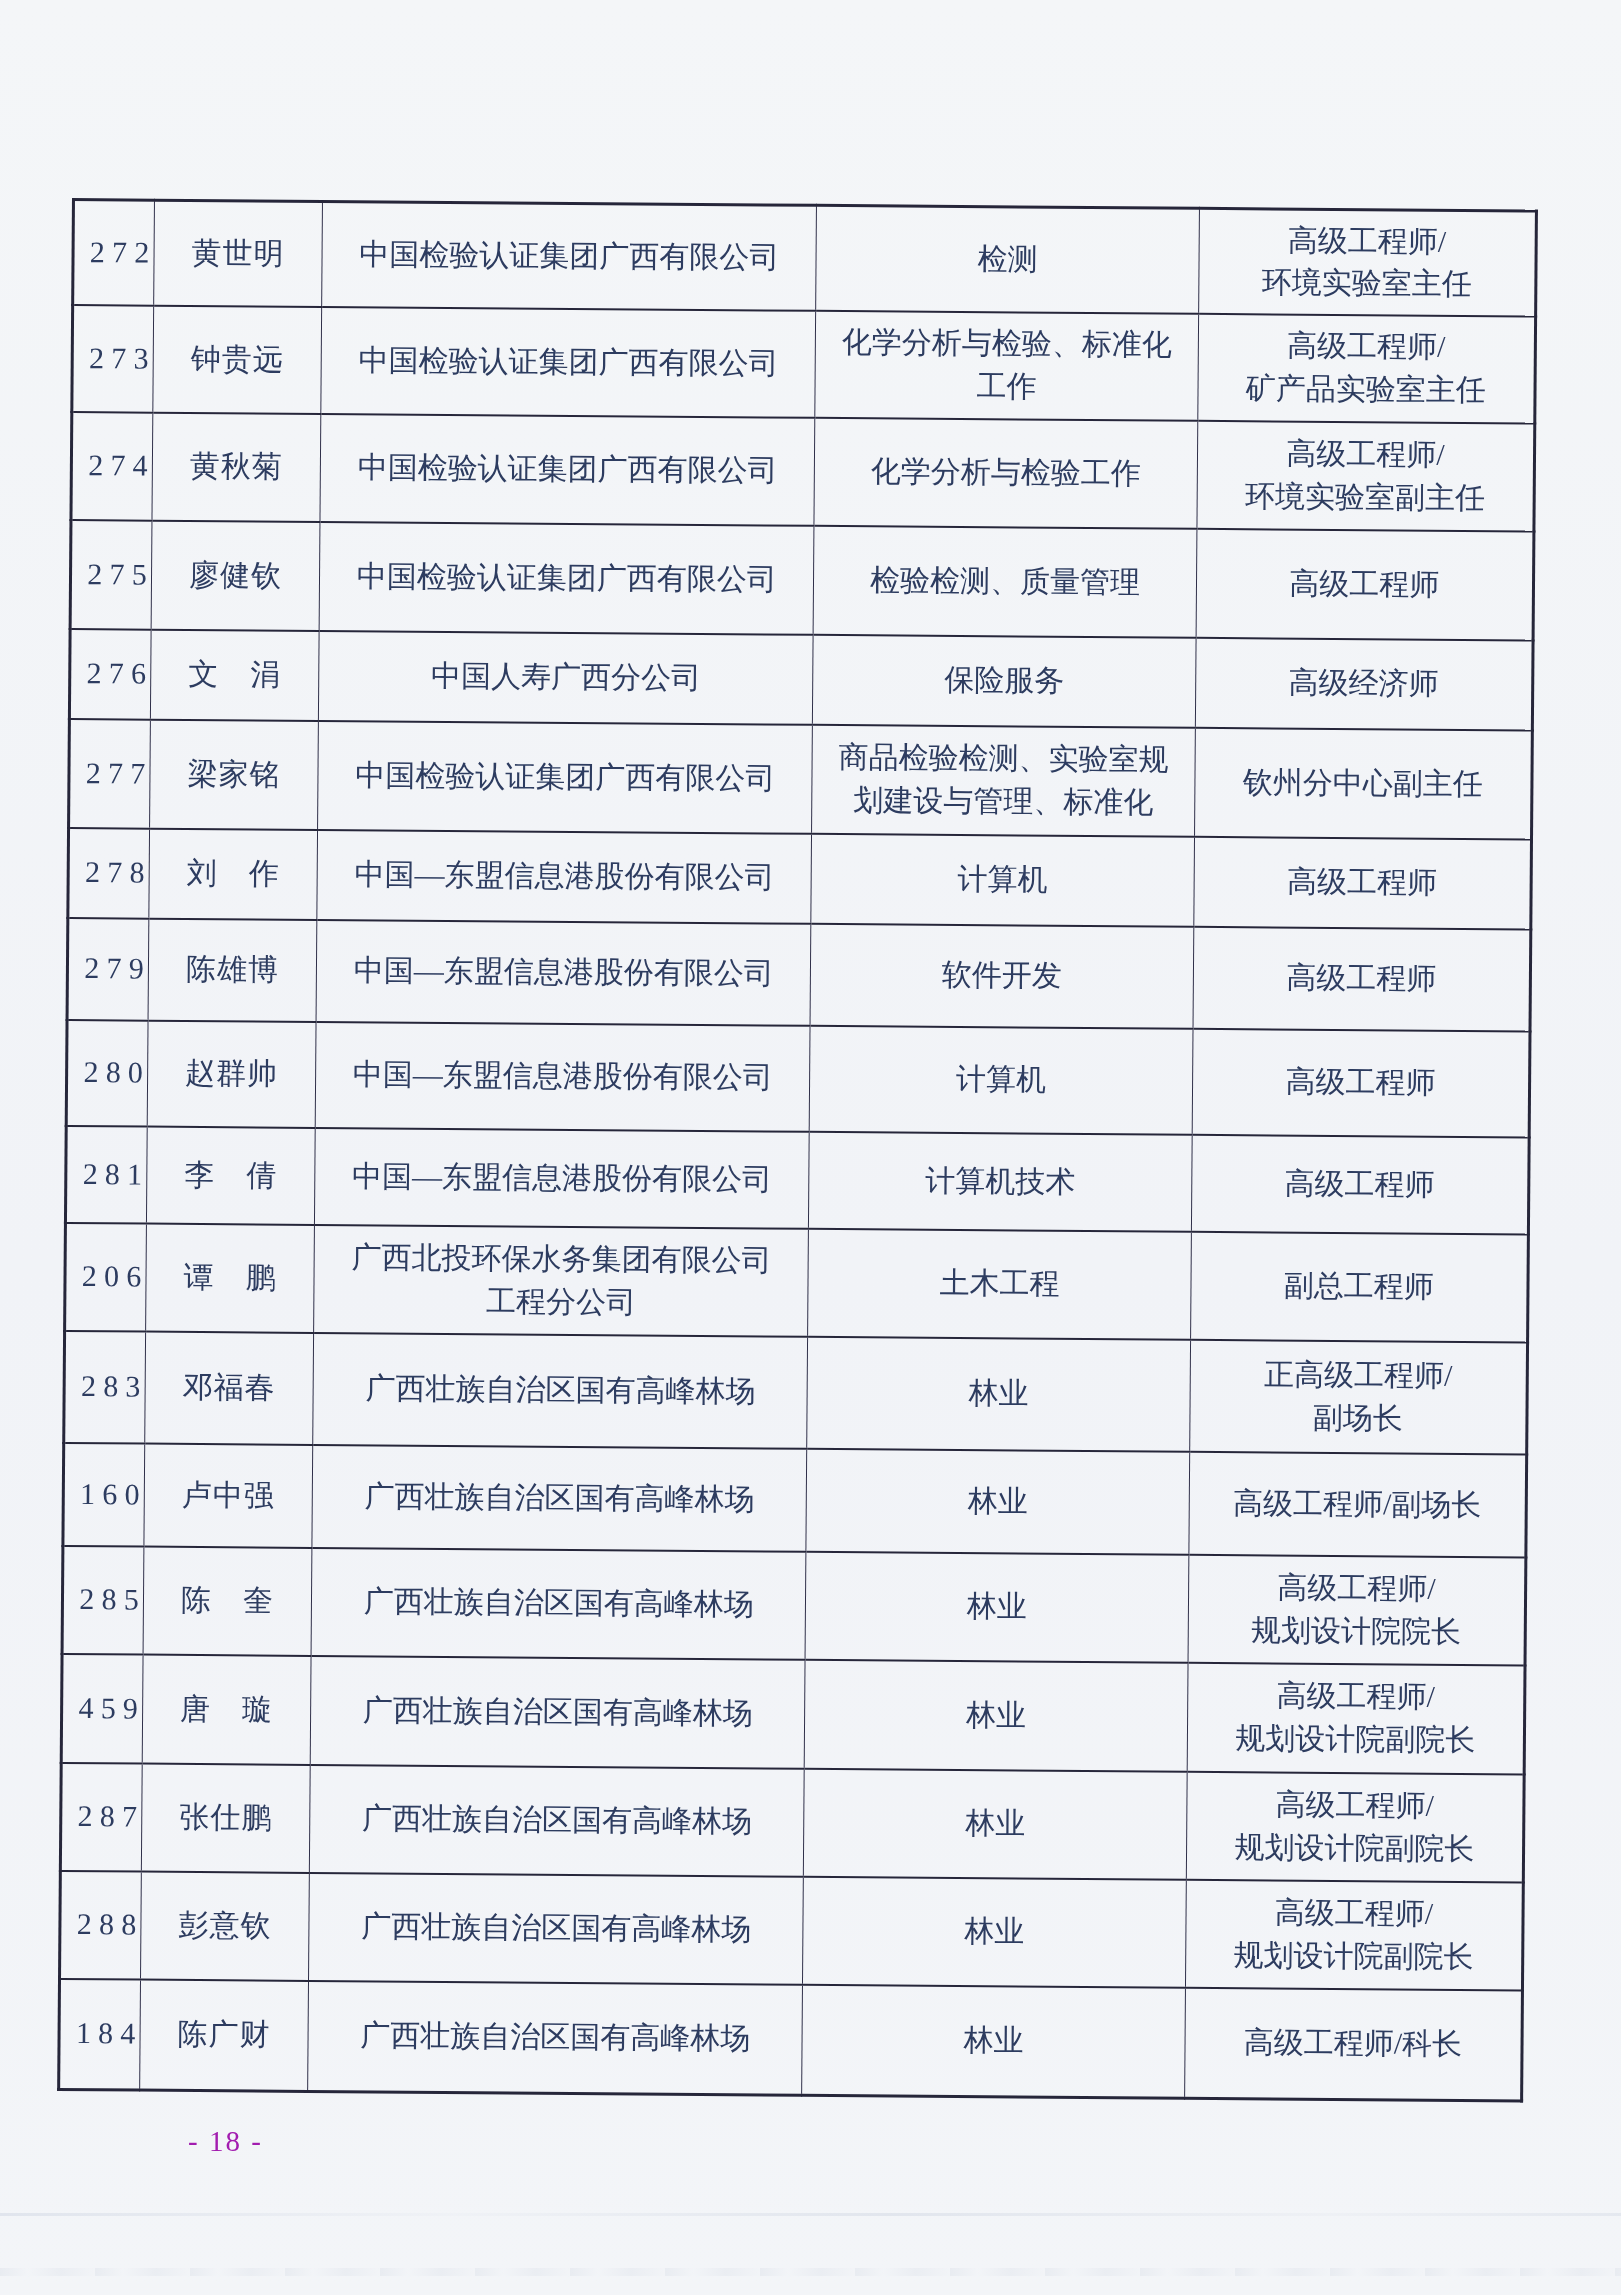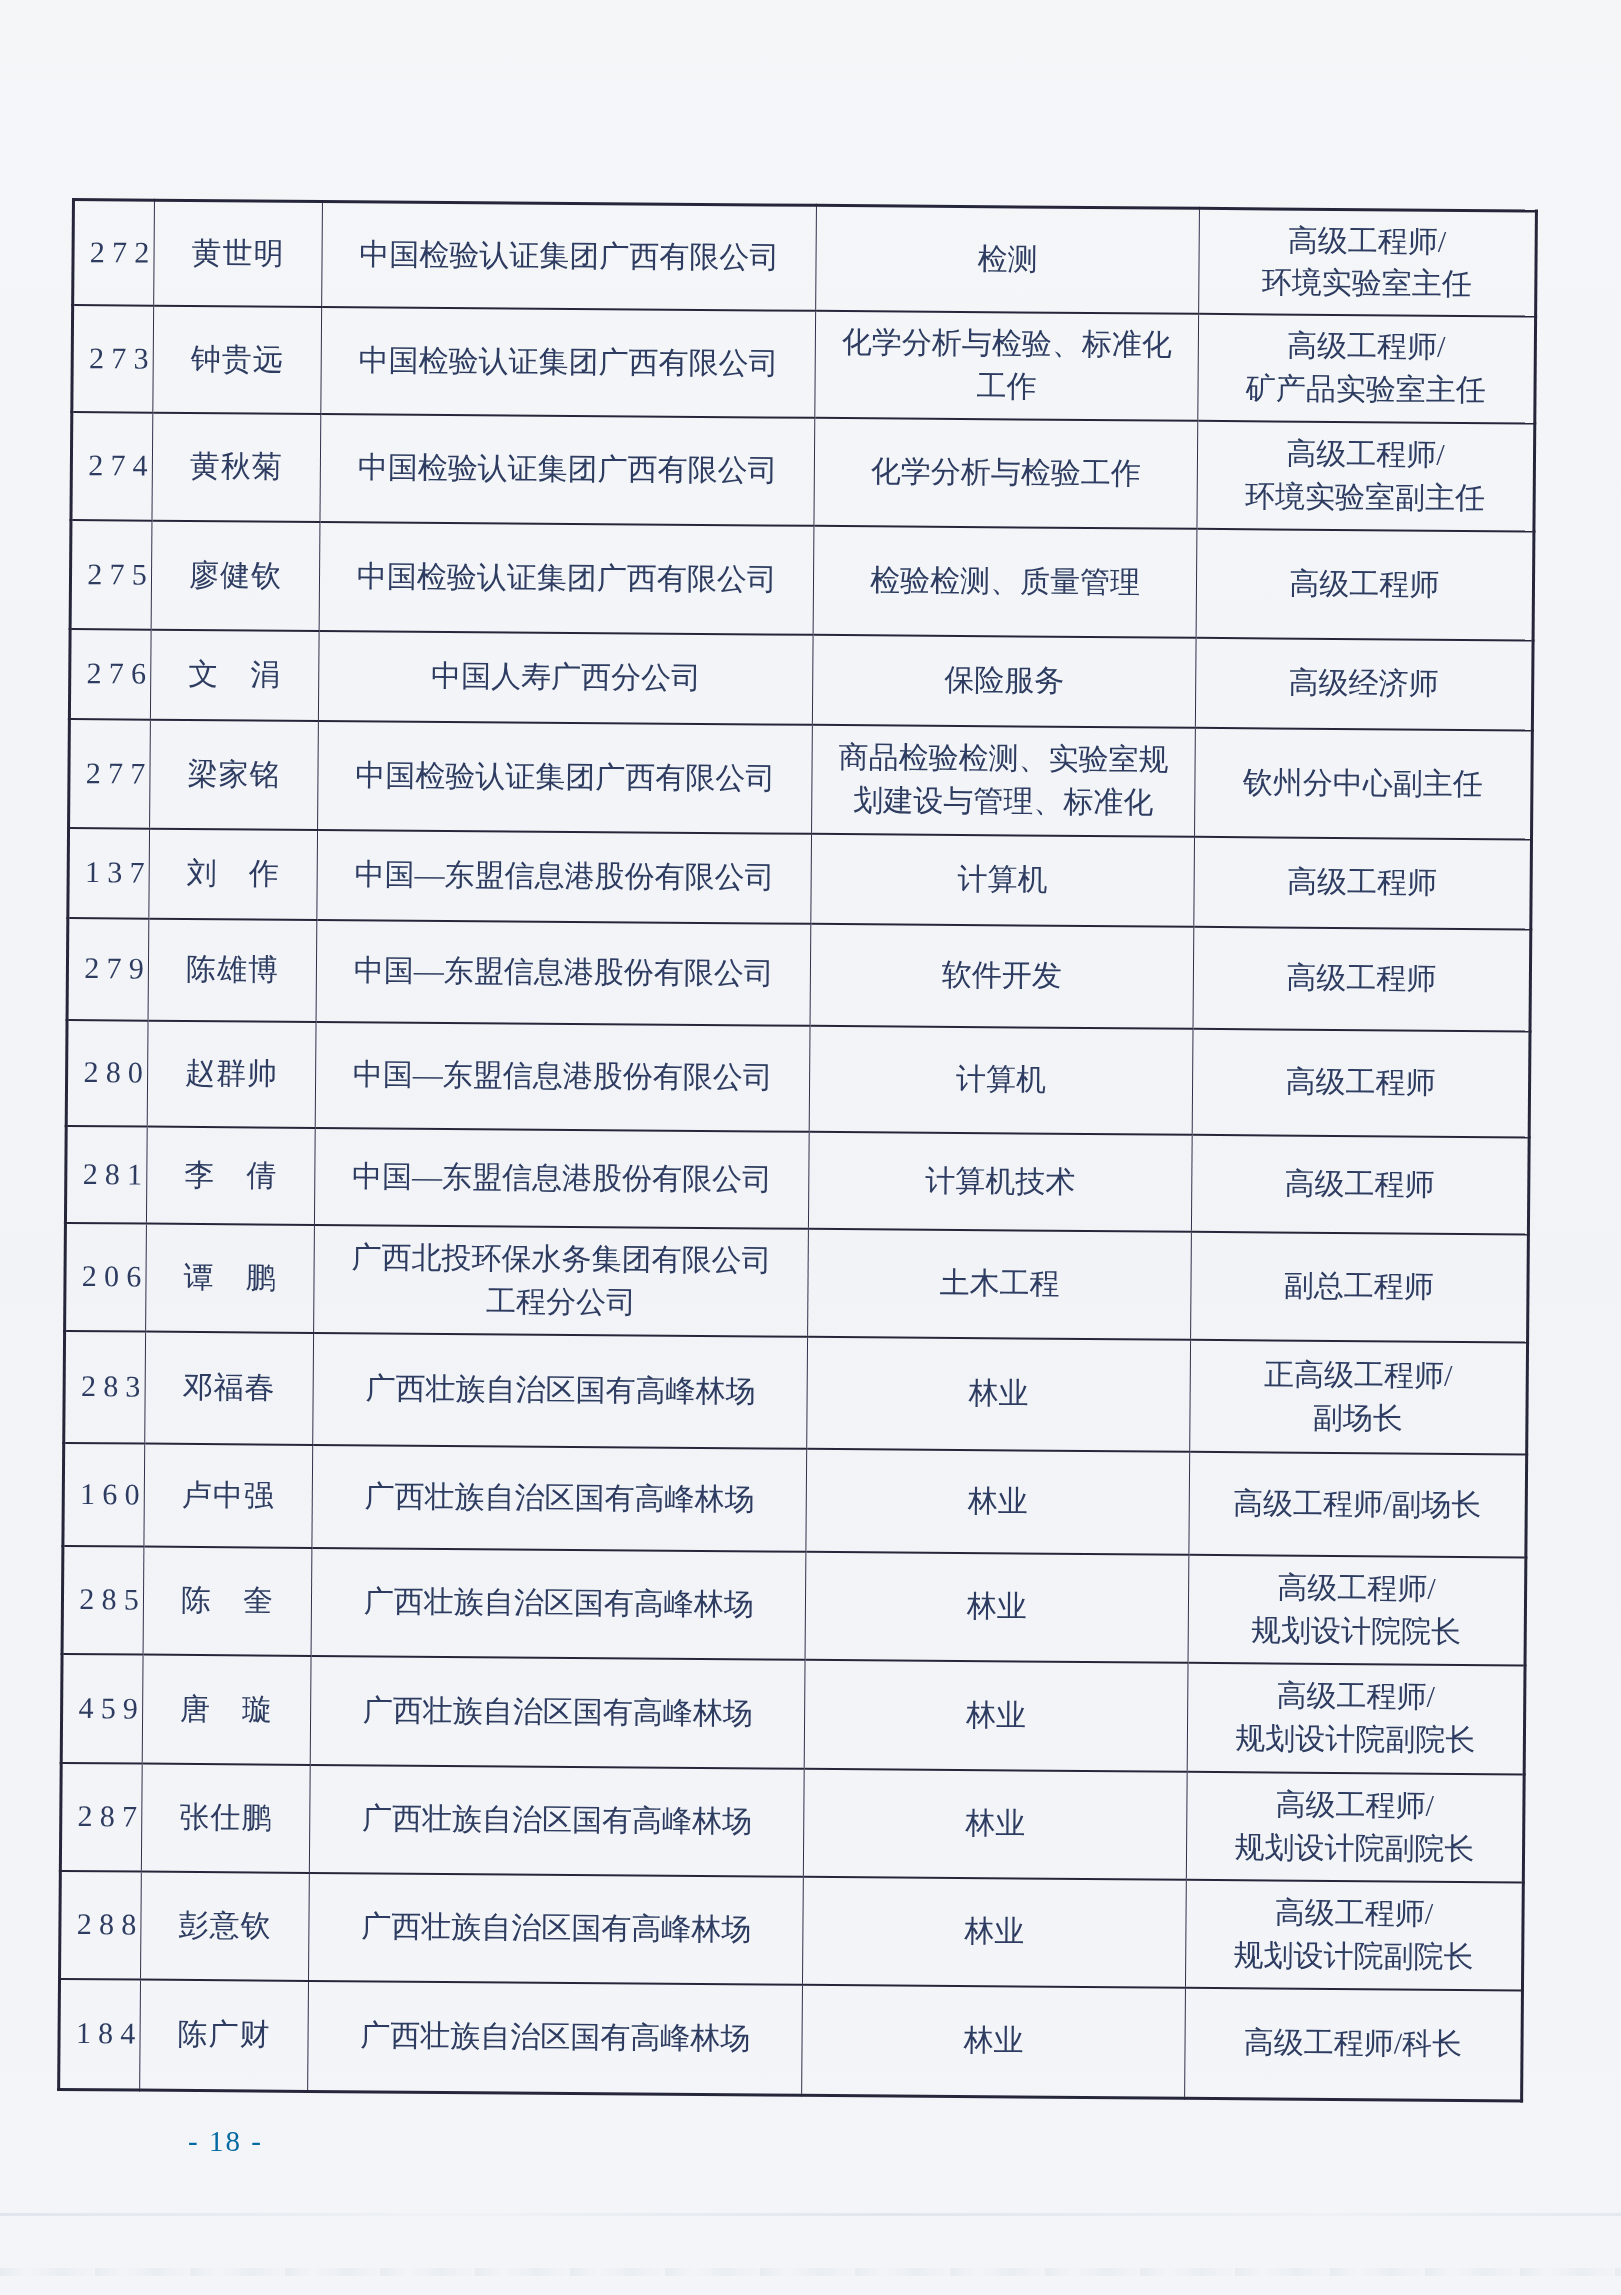--- a/index.html
+++ b/index.html
@@ -57,21 +57,21 @@
   }
   td.col-name {
     letter-spacing: 1px;
   }
   .page-number {
     position: absolute;
     left: 188px;
     top: 2125px;
     font-size: 29px;
     letter-spacing: 2px;
-    color: #0369a1;
+    color: #a21caf;
   }
   
   .scan-artifact {
     position: absolute;
     left: 0;
     width: 100%;
     pointer-events: none;
   }
   .scan-artifact-1 {
     top: 2213px;
@@ -145,21 +145,21 @@
         </tr>
         <tr style="height: 109px;">
           <td class="col-no">277</td>
           <td class="col-name">梁家铭</td>
           <td class="col-company">中国检验认证集团广西有限公司</td>
           <td class="col-field">商品检验检测、实验室规
 划建设与管理、标准化</td>
           <td class="col-title">钦州分中心副主任</td>
         </tr>
         <tr style="height: 90px;">
-          <td class="col-no">137</td>
+          <td class="col-no">278</td>
           <td class="col-name">刘　作</td>
           <td class="col-company">中国—东盟信息港股份有限公司</td>
           <td class="col-field">计算机</td>
           <td class="col-title">高级工程师</td>
         </tr>
         <tr style="height: 102px;">
           <td class="col-no">279</td>
           <td class="col-name">陈雄博</td>
           <td class="col-company">中国—东盟信息港股份有限公司</td>
           <td class="col-field">软件开发</td>

